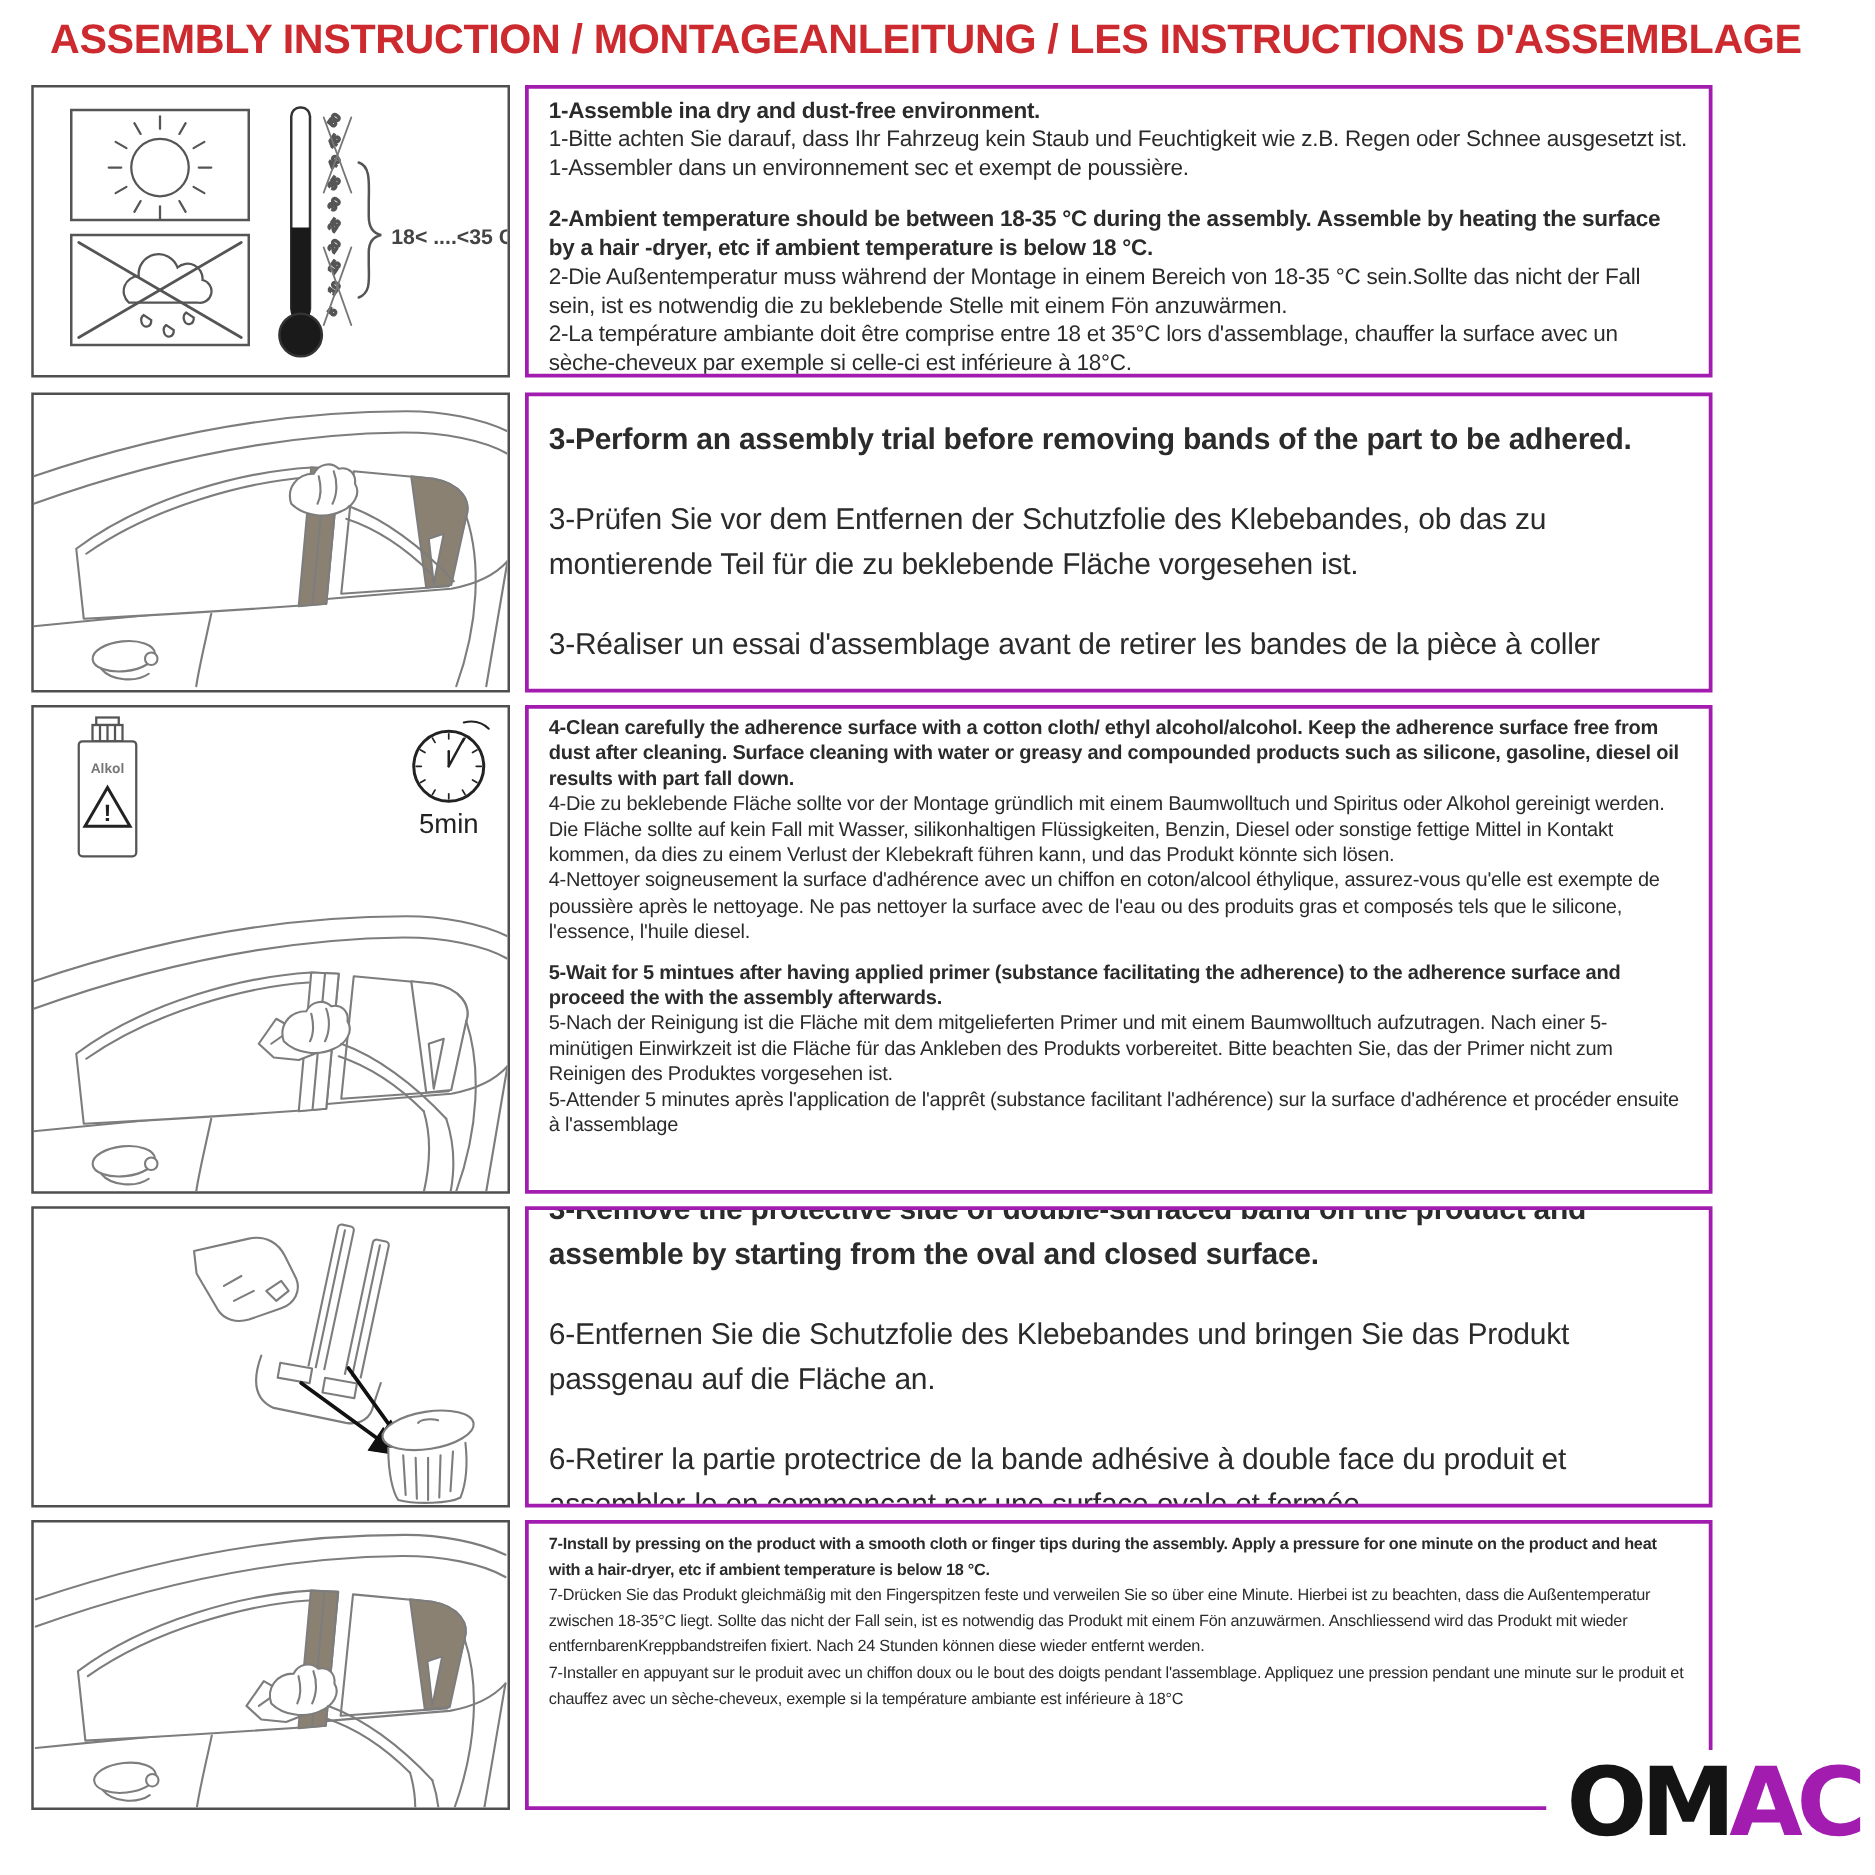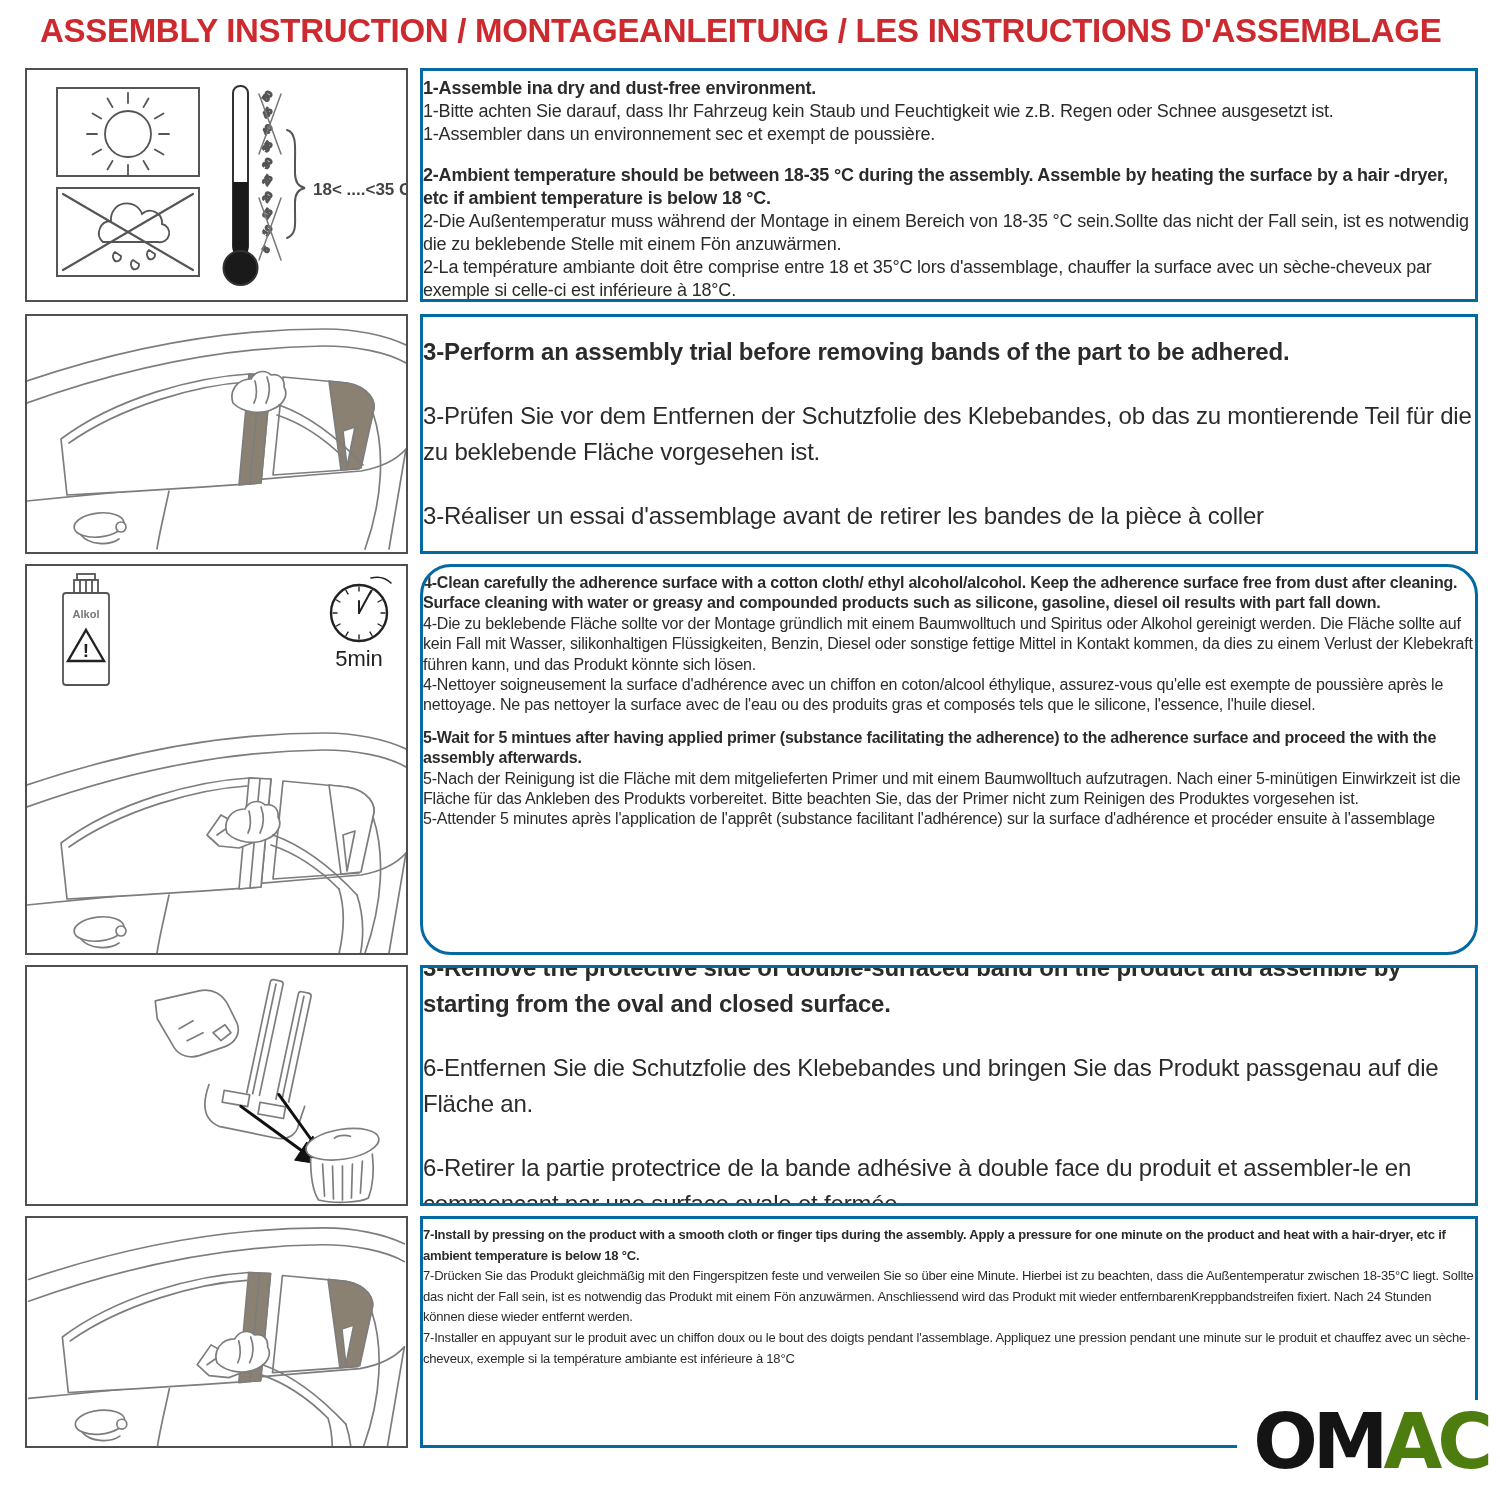--- a/index.html
+++ b/index.html
@@ -7,45 +7,45 @@
     width:1500px;height:1500px;position:relative;background:#fff;
     font-family:"Liberation Sans",sans-serif;color:#222;overflow:hidden;
   }
   .title{
     position:absolute;left:40px;top:12px;white-space:nowrap;
     font-size:33px;font-weight:800;letter-spacing:-0.3px;color:#cd2a2f;
   }
   .row{position:absolute;left:0;width:1500px;}
   .box{position:absolute;top:0;bottom:0;background:#fff;box-sizing:border-box;overflow:hidden;}
   .box.left{left:25px;width:383px;border:2px solid #4f4f4f;}
-  .box.right{left:420px;width:1058px;border:3px solid #0369a1;padding:6px 0;}
+  .box.right{left:420px;width:950px;border:3px solid #a21caf;padding:6px 16px;}
   .box.right p{margin:0;color:#2b2b2b;letter-spacing:-0.2px;}
   .b{font-weight:bold;color:#111;}
   
   .t-sm p{font-size:18px;line-height:23px;}
   .t-xs p{font-size:16px;line-height:20.4px;}
   .t-x5 p{font-size:13px;line-height:20.6px;}
   .gap1{margin-top:18px !important;}
   .gap3{margin-top:12px !important;}
-  .pad3{padding-top:10px;border-radius:31px;}
+  .pad3{padding-top:10px;}
   .pad5{padding-top:20px;}
   
   .t-lg{display:flex;flex-direction:column;justify-content:center;gap:28px;}
   .t-lg p{font-size:24px;line-height:36px;}
   .illu{width:100%;height:100%;display:block;}
   .stack-top{position:absolute;left:0;top:0;width:379px;height:158px;}
   .stack-bot{position:absolute;left:0;bottom:0;width:379px;height:230px;}
   svg{font-family:"Liberation Sans",sans-serif;}
   .logo{
     position:absolute;top:1400px;right:10px;background:#fff;
     padding:2px 2px 2px 16px;font-weight:900;font-size:76px;line-height:80px;
     letter-spacing:-5px;z-index:5;font-family:"DejaVu Sans",sans-serif;
   }
   .logo .lk{color:#141414;}
-  .logo .lr{color:#4d7c0f;margin-top:40px;}
+  .logo .lr{color:#a21caf;margin-top:40px;}
 </style>
 </head>
 <body>
 
 <div class="title">ASSEMBLY INSTRUCTION / MONTAGEANLEITUNG / LES INSTRUCTIONS D'ASSEMBLAGE</div>
 
 <div class="row" style="top:68px;height:234px">
   <div class="box left">
       <svg class="illu" viewBox="0 0 379 230">
   <g fill="none" stroke="#555" stroke-width="2" stroke-linecap="round">

